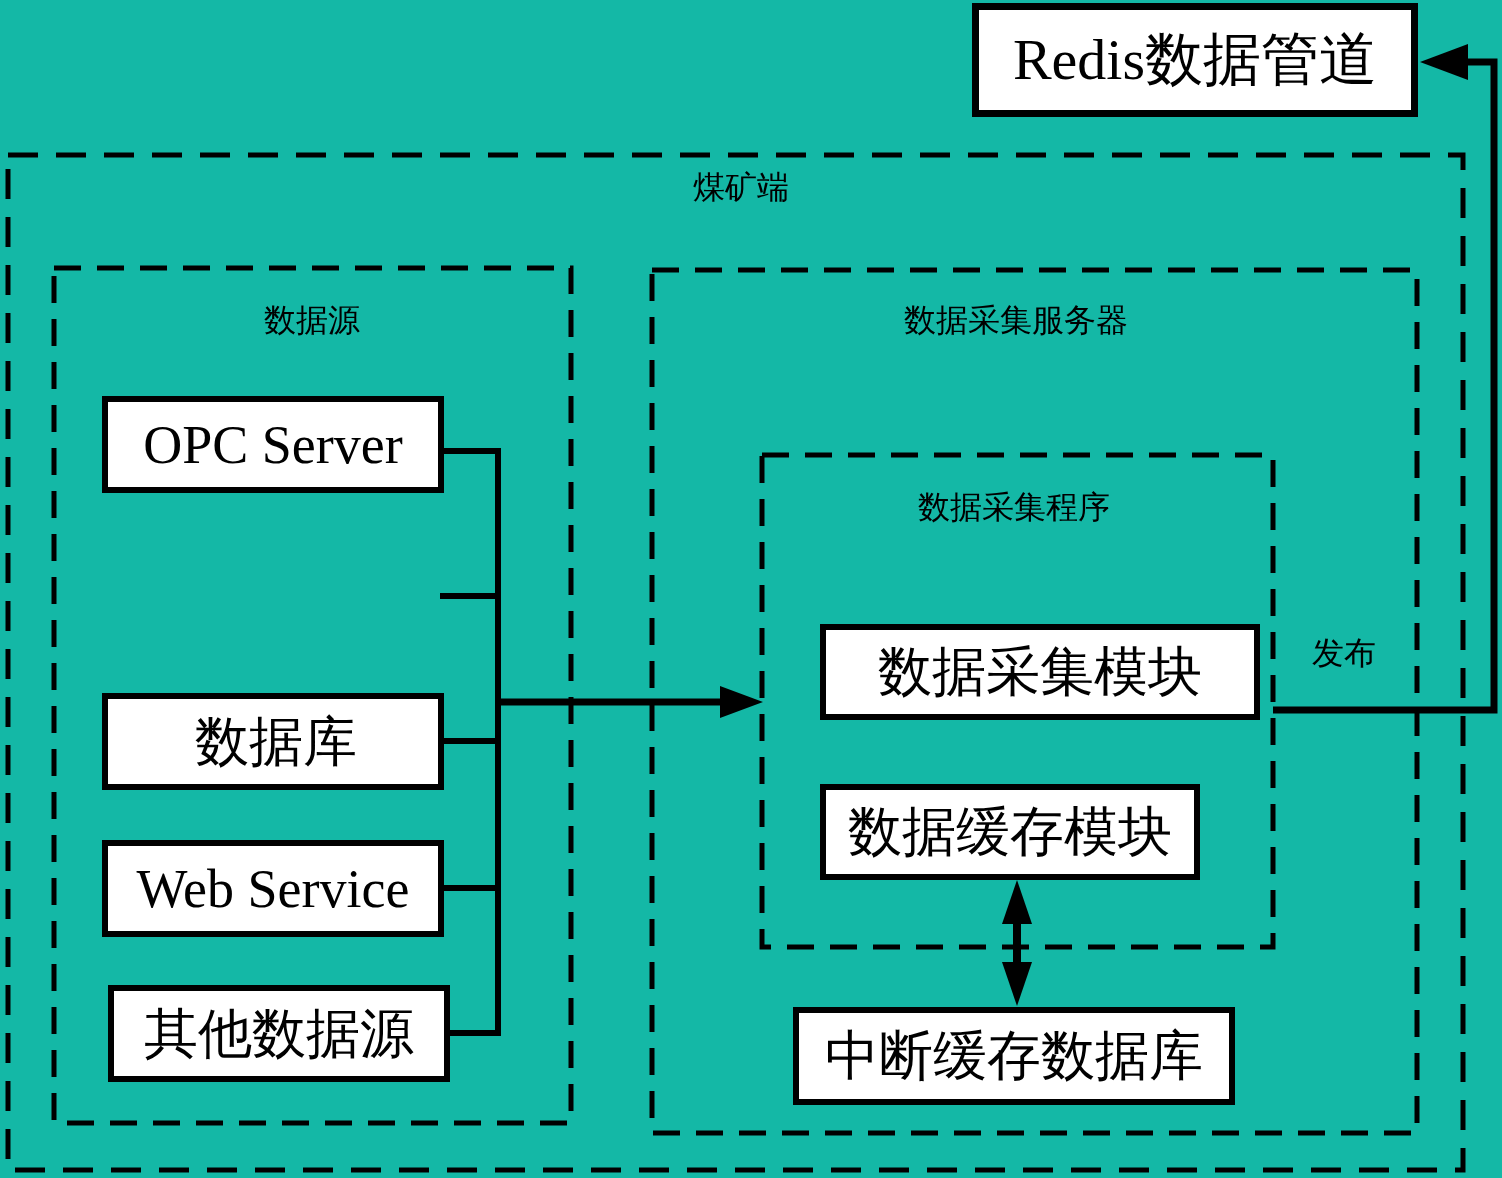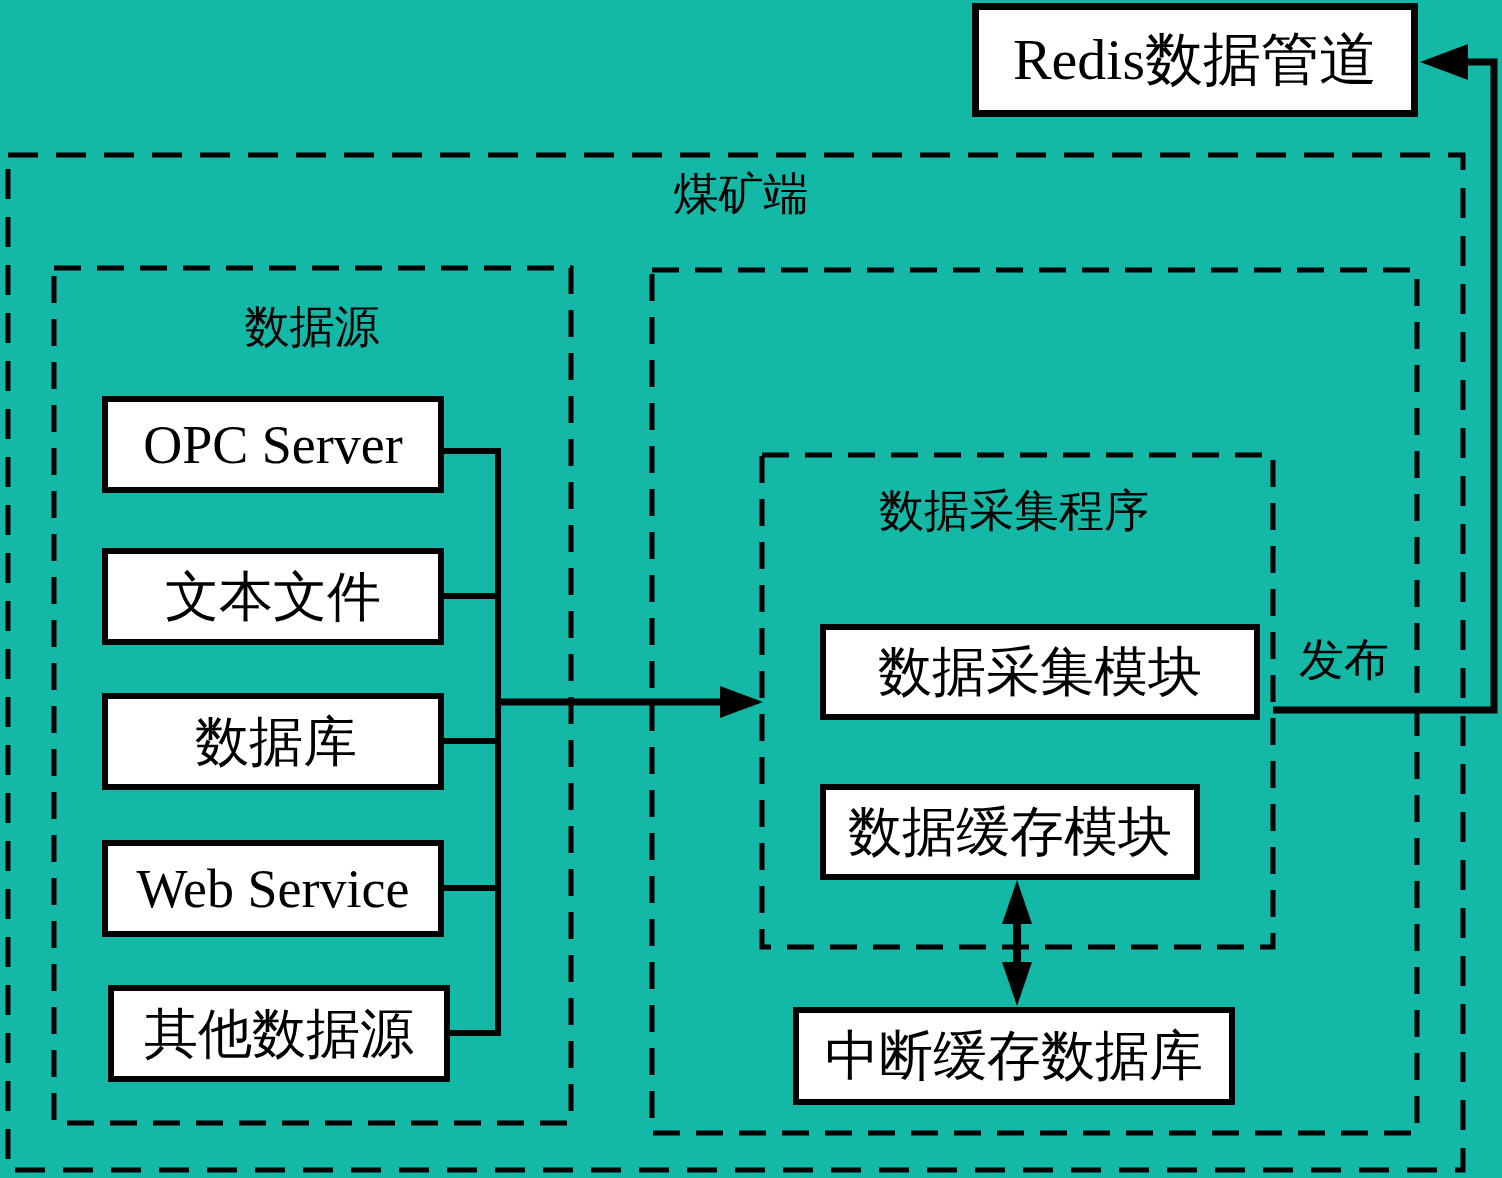--- a/index.html
+++ b/index.html
@@ -33,21 +33,21 @@
     line-height: 1;
     white-space: nowrap;
   }
   .node.redis {
     border-width: 7px;
     font-size: 58px;
   }
   .floating-label {
     position: absolute;
     transform: translateX(-50%);
-    font-size: 45px;
+    font-size: 32px;
     line-height: 1.1;
     white-space: nowrap;
   }
 </style>
 </head>
 <body>
 
 <div class="stage">
 
   <svg class="lines-svg" viewBox="0 0 1502 1178">
@@ -77,28 +77,26 @@
     <polygon points="1017,880 1002,924 1032,924" fill="#000"></polygon>
     <polygon points="1017,1006 1002,962 1032,962" fill="#000"></polygon>
   </svg>
 
   <div class="node redis" style="left:972px; top:3px; width:446px; height:114px;">
     <span>Redis数据管道</span>
   </div>
 
   <div class="floating-label" style="left:741px; top:170px;">煤矿端</div>
   <div class="floating-label" style="left:312px; top:303px;">数据源</div>
-  <div class="floating-label" style="left:1014px; top:490px;font-family:Liberation Mono, monospace;">数据采集程序</div>
+  <div class="floating-label" style="left:1016px; top:303px;">数据采集服务器</div>
+  <div class="floating-label" style="left:1014px; top:490px;">数据采集程序</div>
   <div class="floating-label" style="left:1344px; top:636px;">发布</div>
 
   <div class="node" style="left:102px; top:396px; width:342px; height:97px;">
     <span>OPC Server</span>
-  </div>
-  <div class="node" style="left:102px; top:548px; width:342px; height:97px;">
-    <span>文本文件</span>
   </div>
   <div class="node" style="left:102px; top:693px; width:342px; height:97px;padding-left:6px;">
     <span>数据库</span>
   </div>
   <div class="node" style="left:102px; top:840px; width:342px; height:97px;">
     <span>Web Service</span>
   </div>
   <div class="node" style="left:108px; top:985px; width:342px; height:97px;">
     <span>其他数据源</span>
   </div>

